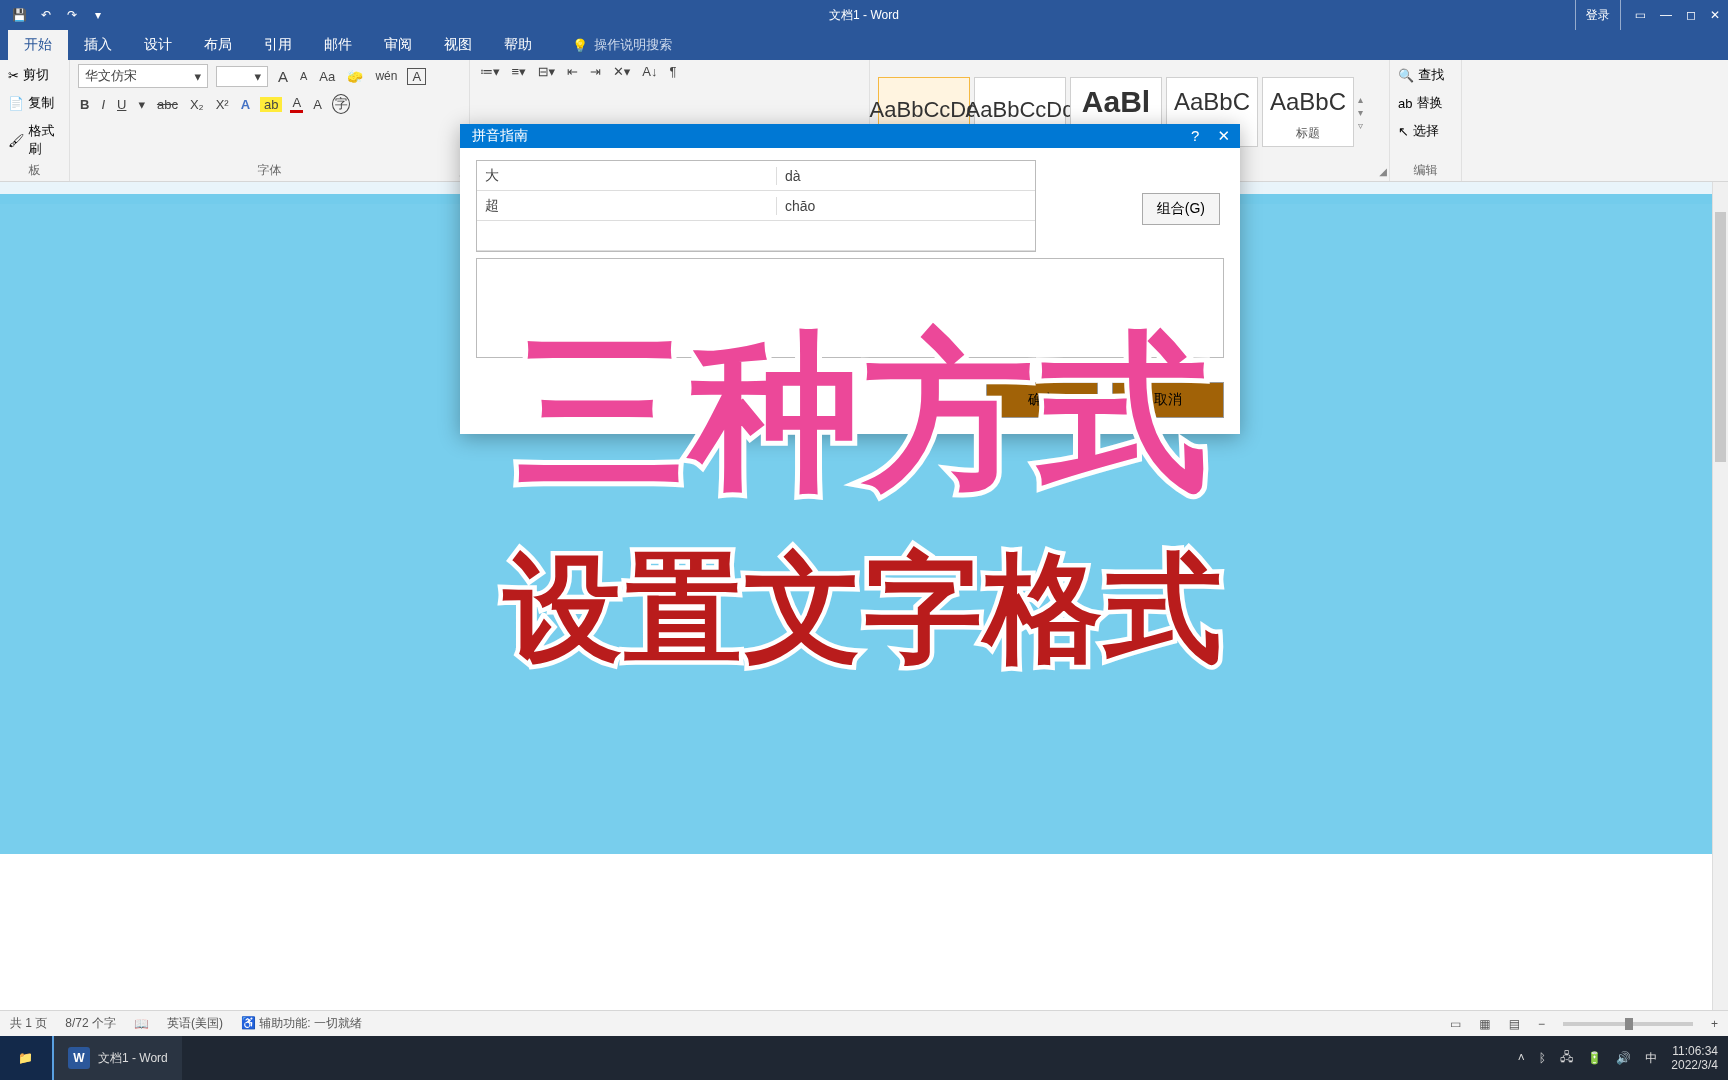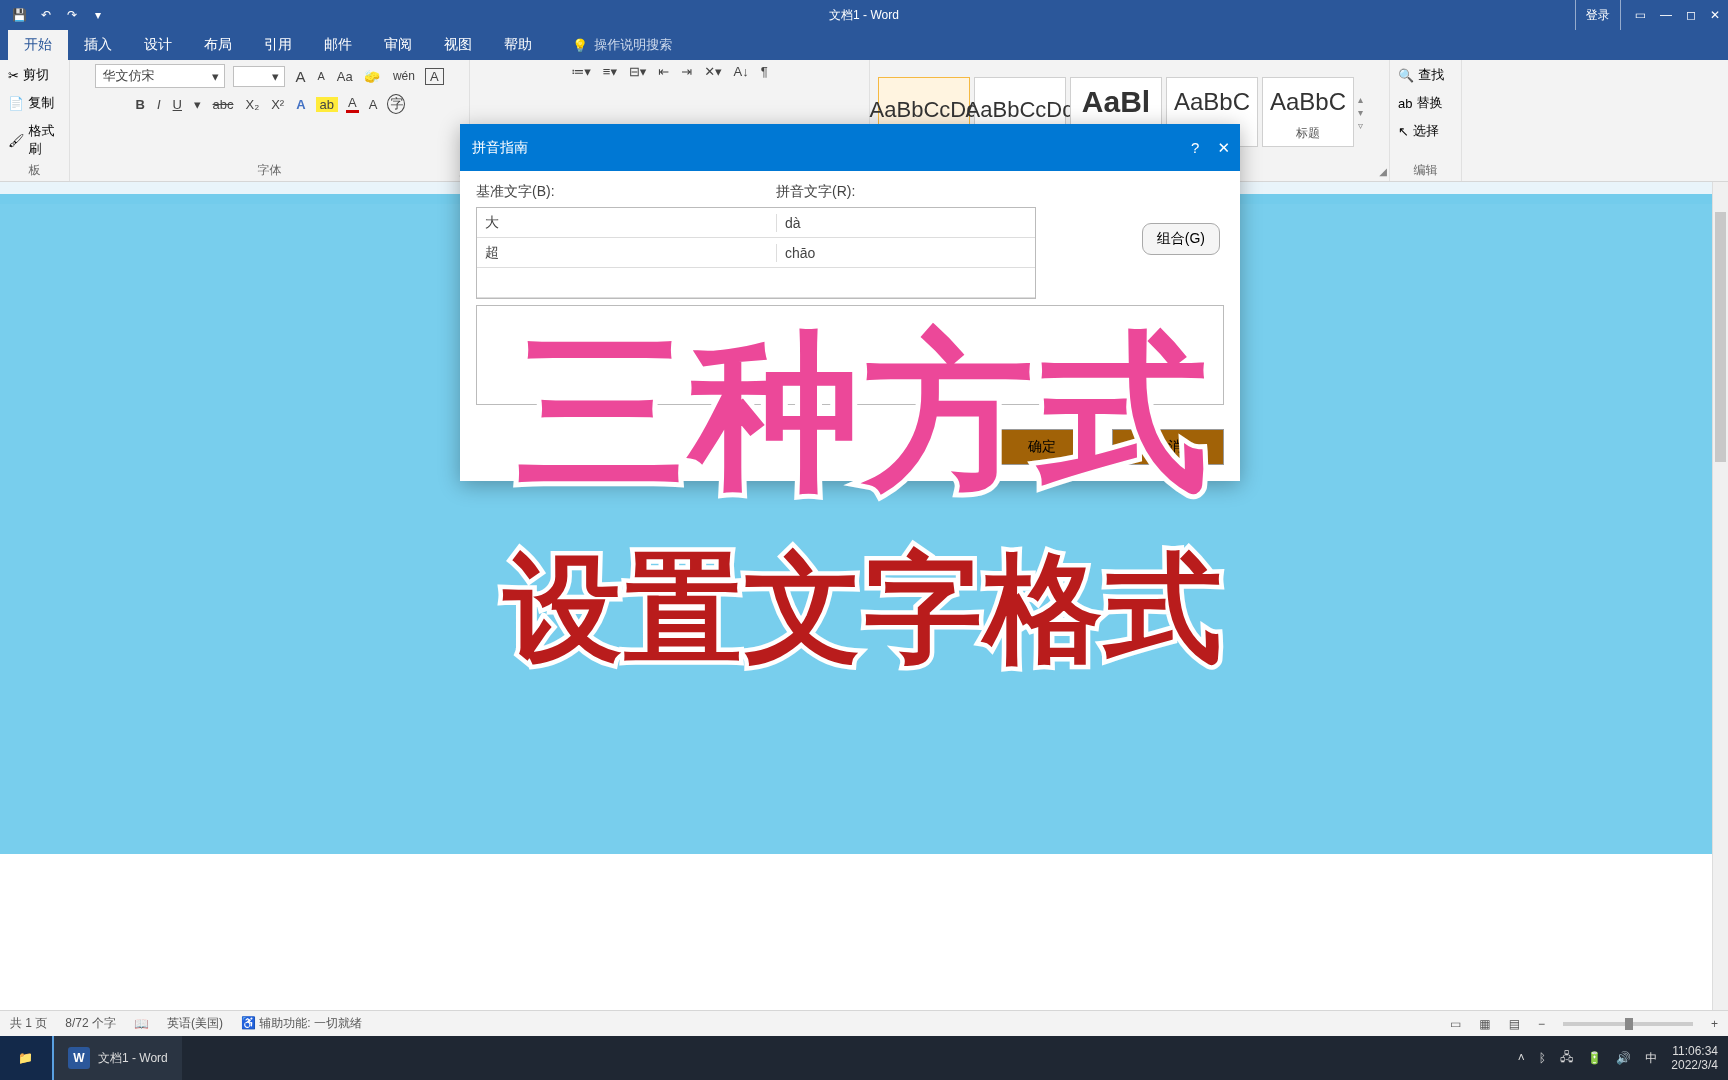--- a/index.html
+++ b/index.html
@@ -19,21 +19,21 @@
 .ribbon-tabs .tab.active { background: #f3f3f3; color: #2b579a; }
 .ribbon-tabs .tell { display: flex; align-items: center; gap: 6px; margin-left: 12px; padding: 6px 12px; font-size: 13px; color: #d0dbed; }
 .ribbon-tabs .share { position: absolute; right: 12px; bottom: 6px; }
 
 
 .ribbon-body { height: 122px; background: #f3f3f3; border-bottom: 1px solid #d6d6d6; display: flex; }
 .rgroup { border-right: 1px solid #e0e0e0; display: flex; flex-direction: column; padding: 4px 8px 2px; }
 .rgroup .rows { flex: 1; display: flex; flex-direction: column; gap: 6px; }
 .rgroup .label { font-size: 12px; color: #666; text-align: center; padding-top: 2px; position: relative; }
 .rgroup .label .launcher { position: absolute; right: -6px; bottom: 2px; font-size: 10px; color: #888; }
-.row { display: flex; align-items: center; gap: 8px; font-size: 13px; color: #444; justify-content: center; }
+.row { display: flex; align-items: center; gap: 8px; font-size: 13px; color: #444; }
 .fontbox { border: 1px solid #c0c0c0; background: #fff; padding: 2px 6px; font-size: 13px; min-width: 130px; display: flex; justify-content: space-between; align-items: center; }
 .btn-sm { padding: 0 2px; cursor: pointer; }
 .style-tile { width: 92px; height: 70px; border: 1px solid #d0d0d0; background: #fff; display: flex; flex-direction: column; align-items: center; justify-content: center; font-size: 12px; }
 .style-tile.sel { border: 1px solid #f5b942; background: #fff4e0; }
 .style-tile .preview { font-size: 22px; color: #333; flex: 1; display: flex; align-items: center; }
 .style-tile .name { font-size: 12px; color: #555; padding-bottom: 4px; }
 
 .clip-group { width: 70px; }
 .clip-item { display: flex; align-items: center; gap: 4px; font-size: 13px; cursor: pointer; padding: 2px 0; }
 
@@ -41,21 +41,21 @@
 
 
 .ruler-area { height: 22px; background: #e9f4fa; display: flex; justify-content: center; position: relative; }
 .ruler { display: flex; gap: 22px; font-size: 10px; color: #6a8aa5; align-items: center; }
 
 
 .cyan-band { position: absolute; top: 194px; left: 0; right: 0; height: 660px; background: rgba(82,192,232,0.78); }
 
 
 .dialog { position: absolute; top: 124px; left: 460px; width: 780px; background: #fff; box-shadow: 0 4px 20px rgba(0,0,0,0.3); }
-.dialog .dlg-title { height: 47px; background: #0078d4; color: #fff; display: flex; align-items: center; padding: 0 12px; font-size: 14px; position: relative; }
+.dialog .dlg-title { height: 24px; background: #0078d4; color: #fff; display: flex; align-items: center; padding: 0 12px; font-size: 14px; position: relative; }
 .dialog .dlg-title .dlg-ctrls { position: absolute; right: 10px; display: flex; gap: 18px; font-size: 15px; }
 .dlg-body { padding: 12px 16px 16px; font-size: 14px; color: #444; background: rgba(255,255,255,0.9); }
 .dlg-labels { display: flex; margin-bottom: 6px; }
 .dlg-labels > div:first-child { width: 300px; }
 .dlg-grid { border: 1px solid #bbb; }
 .dlg-grid-row { display: flex; border-bottom: 1px solid #ddd; height: 30px; align-items: center; }
 .dlg-grid-row > div { padding: 0 8px; }
 .dlg-grid-row > div:first-child { width: 300px; border-right: 1px solid #ddd; }
 .dlg-side-btn { position: absolute; right: 20px; border: 1px solid #aaa; background: #f5f5f5; padding: 6px 14px; font-size: 14px; }
 .dlg-preview { margin-top: 260px; }
@@ -257,39 +257,35 @@
 
 <div class="dialog">
   <div class="dlg-title">
     <span>拼音指南</span>
     <div class="dlg-ctrls">
       <span>?</span>
       <span>✕</span>
     </div>
   </div>
   <div class="dlg-body" style="position:relative;">
-    <div class="dlg-labels">
-      <div>基准文字(B):</div>
-      <div>拼音文字(R):</div>
-    </div>
     <div class="dlg-grid" style="width:560px;">
       <div class="dlg-grid-row">
         <div>大</div>
         <div>dà</div>
       </div>
       <div class="dlg-grid-row">
         <div>超</div>
         <div>chāo</div>
       </div>
       <div class="dlg-grid-row">
         <div></div>
         <div></div>
       </div>
     </div>
-    <button class="dlg-side-btn" style="top:52px;border-radius:9px;">组合(G)</button>
+    <button class="dlg-side-btn" style="top:45px;">组合(G)</button>
 
     <div style="border:1px solid #bbb; height:100px; margin-top:6px;"></div>
 
     <div class="dlg-footer">
       <button>确定</button>
       <button>取消</button>
     </div>
   </div>
 </div>
 

